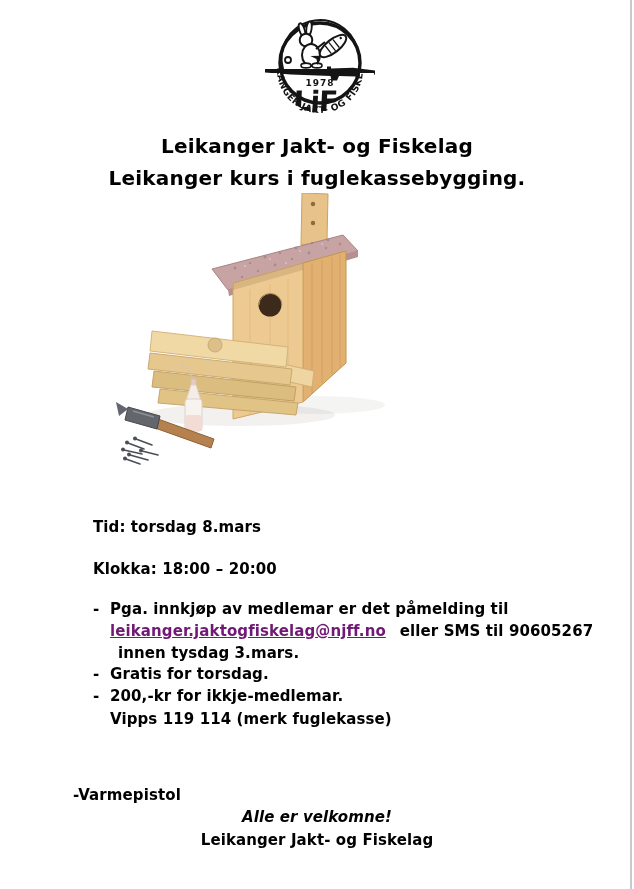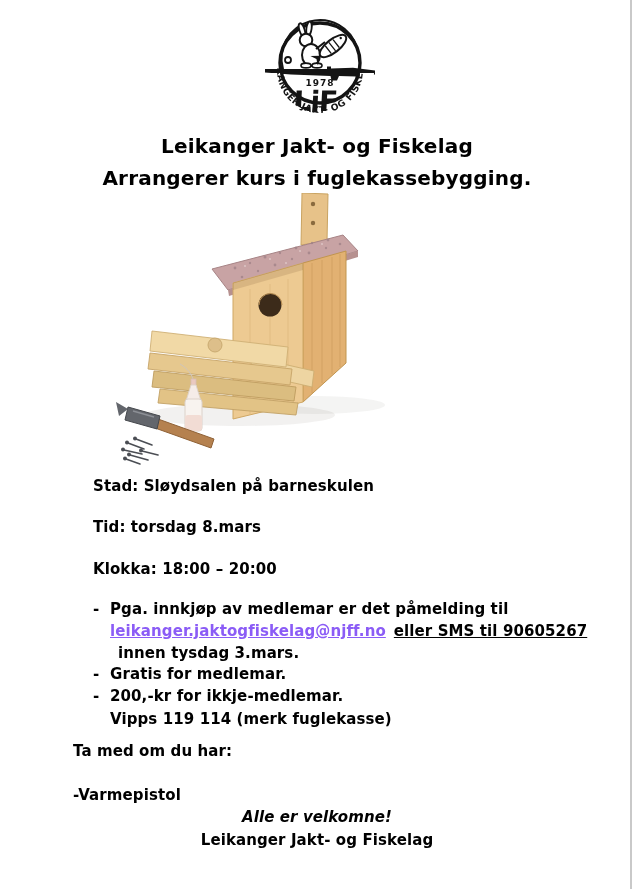--- a/index.html
+++ b/index.html
@@ -9,22 +9,22 @@
   .logo{position:absolute;left:261px;top:13px;width:118px;height:108px;}
   .title{position:absolute;left:0;width:634px;text-align:center;font-weight:700;
          font-size:20px;letter-spacing:0.2px;}
   .title.line1{top:134px;}
   .title.line2{top:166px;}
   .photo{position:absolute;left:100px;top:193px;width:330px;height:283px;}
   .bodyline{position:absolute;font-size:15px;font-weight:700;white-space:nowrap;letter-spacing:0.1px;}
   .bullet-row{position:absolute;left:93px;display:flex;}
   .bullet-row .dash{width:17px;flex:0 0 17px;}
   .indent{left:110px;}
-  .email-link{color:#8b5cf6;text-decoration:underline;cursor:pointer;}
-  .sms-part{margin-left:8px;text-decoration:underline;}
+  .email-link{color:#701a75;text-decoration:underline;cursor:pointer;}
+  .sms-part{margin-left:14px;}
   .centered{left:0;width:634px;text-align:center;white-space:nowrap;}
   .italic{font-style:italic;}
   .logo-ring-text{font-size:9.2px;font-weight:700;letter-spacing:0.5px;fill:#141414;}
   .logo-year{font-size:9px;font-weight:700;letter-spacing:1px;fill:#141414;}
   .logo-initials{font-size:28px;font-weight:900;letter-spacing:-1px;fill:#141414;}
 </style>
 </head>
 <body>
 
 <div class="page">
@@ -59,21 +59,21 @@
     <text class="logo-initials" x="59" y="98" text-anchor="middle" transform="skewX(-3)">LjF</text>
 
     <path d="M12,60 A46,46 0 0 0 106,60" fill="none" stroke="#ffffff" stroke-width="14"></path>
     <path id="ringPath" d="M16,57 A43,43 0 0 0 102,57" fill="none"></path>
     <text class="logo-ring-text">
       <textPath href="#ringPath" startOffset="50%" text-anchor="middle">LEIKANGER JAKT- OG FISKELAG</textPath>
     </text>
   </svg>
 
   <div class="title line1">Leikanger Jakt- og Fiskelag</div>
-  <div class="title line2">Arrangerer kurs i fuglekassebygging.</div>
+  <div class="title line2">Leikanger kurs i fuglekassebygging.</div>
 
   <svg class="photo" viewBox="0 0 330 283">
 
     <ellipse cx="140" cy="222" rx="95" ry="11" fill="rgba(70,60,45,0.07)"></ellipse>
     <ellipse cx="215" cy="212" rx="70" ry="9" fill="rgba(70,60,45,0.06)"></ellipse>
 
     <g>
       <polygon points="202,0 228,1 227,48 201,52" fill="#e7c289" stroke="#c9a361" stroke-width="1"></polygon>
       <circle cx="213" cy="11" r="2.2" fill="#8a6a3e"></circle>
       <circle cx="213" cy="30" r="2.2" fill="#8a6a3e"></circle>
@@ -154,44 +154,42 @@
         <path d="M26,266 L40,271"></path>
       <circle cx="27" cy="249.6" r="1.2" fill="#4b4e54"></circle>
         <circle cx="23" cy="256.6" r="1.2" fill="#4b4e54"></circle>
       <circle cx="29" cy="261.6" r="1.2" fill="#4b4e54"></circle>
         <circle cx="35" cy="245.6" r="1.2" fill="#4b4e54"></circle>
       <circle cx="41" cy="257.6" r="1.2" fill="#4b4e54"></circle>
         <circle cx="25" cy="265.6" r="1.2" fill="#4b4e54"></circle>
     </g>
   </svg>
 
-  <div class="bodyline" style="left:93px;top:477px">Stad: Sløydsalen på barneskulen</div>
   <div class="bodyline" style="left:93px;top:518px">Tid: torsdag 8.mars</div>
   <div class="bodyline" style="left:93px;top:560px">Klokka: 18:00 – 20:00</div>
 
   <div class="bodyline bullet-row" style="top:600px">
     <span class="dash">-</span>
     <span>Pga. innkjøp av medlemar er det påmelding til</span>
   </div>
   <div class="bodyline indent" style="left:110px;top:622px">
     <a class="email-link">leikanger.jaktogfiskelag@njff.no</a><span class="sms-part">eller SMS til 90605267</span>
   </div>
   <div class="bodyline indent" style="left:118px;top:644px">innen tysdag 3.mars.</div>
 
   <div class="bodyline bullet-row" style="top:665px">
     <span class="dash">-</span>
-    <span>Gratis for medlemar.</span>
+    <span>Gratis for torsdag.</span>
   </div>
 
   <div class="bodyline bullet-row" style="top:687px">
     <span class="dash">-</span>
     <span>200,-kr for ikkje-medlemar.</span>
   </div>
   <div class="bodyline indent" style="left:110px;top:710px">Vipps 119 114 (merk fuglekasse)</div>
 
-  <div class="bodyline" style="left:73px;top:742px">Ta med om du har:</div>
   <div class="bodyline" style="left:73px;top:786px">-Varmepistol</div>
 
   <div class="bodyline centered italic" style="top:808px">Alle er velkomne!</div>
   <div class="bodyline centered" style="top:831px">Leikanger Jakt- og Fiskelag</div>
 
   <div class="edge-line"></div>
 </div>
 
 </body></html>

